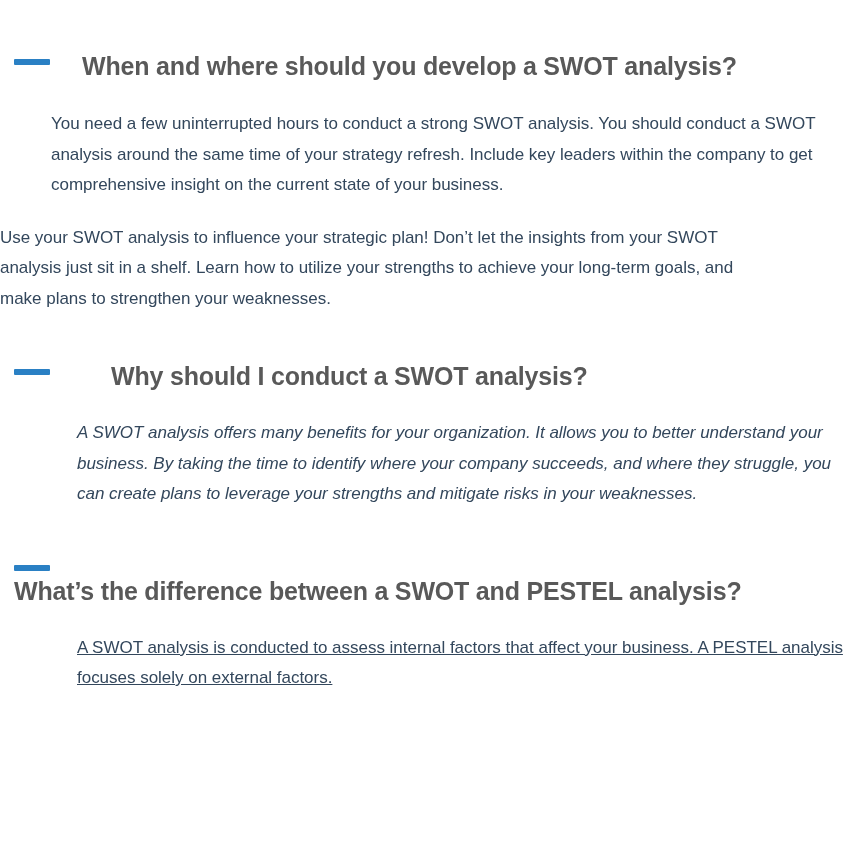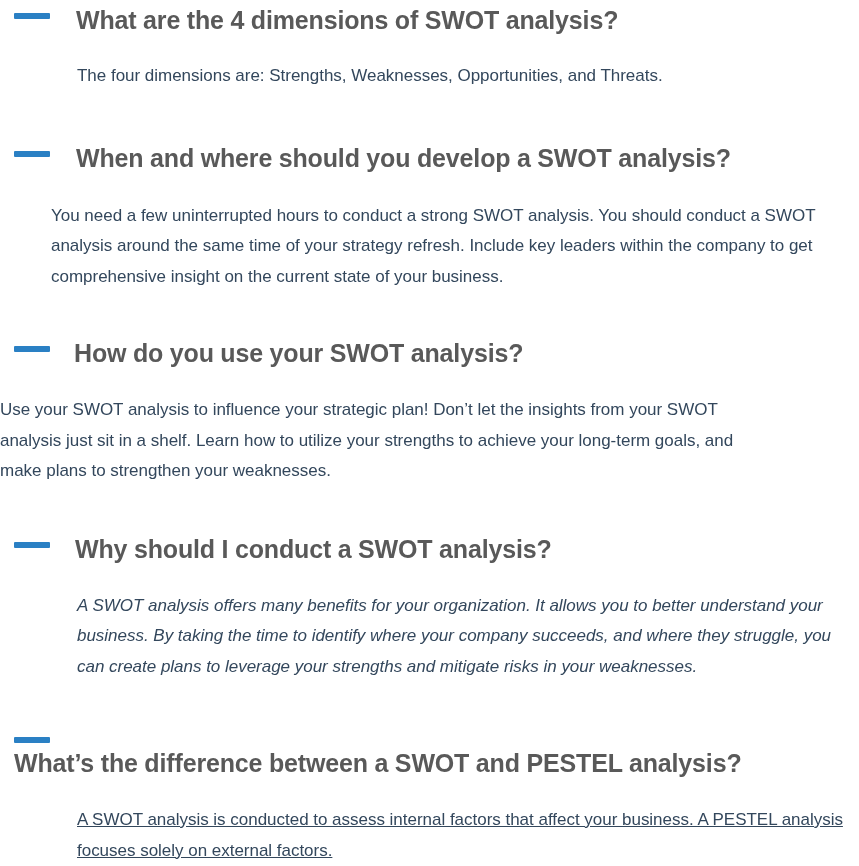--- a/index.html
+++ b/index.html
@@ -69,59 +69,48 @@
   
   .item-0 .faq-header { margin-top: 0px; }
   .item-0 .faq-answer { margin-top: 21px; margin-left: 77px; }
 
   .item-1 .faq-header { margin-top: 46px; }
   .item-1 .faq-answer { margin-top: 23px; margin-left: 51px; }
 
   .item-2 .faq-header { margin-top: 41px; }
   .item-2 .faq-answer { margin-top: 22px; }
 
-  .item-3 .faq-header { margin-top: 42px; }
+  .item-3 .faq-header { margin-top: 42px; gap: 36px; }
   .item-3 .faq-answer { margin-top: 22px; margin-left: 77px; font-style: italic; }
 
   .item-4 .faq-header { margin-top: 42px; flex-direction: column; }
   .item-4 .faq-answer { margin-top: 22px; margin-left: 77px; text-decoration: underline; }
 
   
   .item-0 .faq-question { margin-left: 2px; }
-  .item-1 .faq-question { margin-left: 2px; }
+  .item-1 .faq-question { margin-left: 8px; }
   .item-2 .faq-question { margin-left: 0px; }
   .item-3 .faq-question { margin-left: 1px; }
   .item-4 .faq-question { margin-left: 0px; }
 </style>
 </head>
 <body>
 
 <div class="faq-list">
 
-  <div class="faq-item item-0">
-    <div class="faq-header">
-      <span class="minus-icon"></span>
-      <h3 class="faq-question">What are the 4 dimensions of SWOT analysis?</h3>
-    </div>
-    <p class="faq-answer">The four dimensions are: Strengths, Weaknesses, Opportunities, and Threats.</p>
-  </div>
 
   <div class="faq-item item-1">
     <div class="faq-header">
       <span class="minus-icon"></span>
       <h3 class="faq-question">When and where should you develop a SWOT analysis?</h3>
     </div>
     <p class="faq-answer">You need a few uninterrupted hours to conduct a strong SWOT analysis. You should conduct a SWOT analysis around the same time of your strategy refresh. Include key leaders within the company to get comprehensive insight on the current state of your business.</p>
   </div>
 
   <div class="faq-item item-2">
-    <div class="faq-header">
-      <span class="minus-icon"></span>
-      <h3 class="faq-question">How do you use your SWOT analysis?</h3>
-    </div>
     <p class="faq-answer">Use your SWOT analysis to influence your strategic plan! Don’t let the insights from your SWOT analysis just sit in a shelf. Learn how to utilize your strengths to achieve your long-term goals, and make plans to strengthen your weaknesses.</p>
   </div>
 
   <div class="faq-item item-3">
     <div class="faq-header">
       <span class="minus-icon"></span>
       <h3 class="faq-question">Why should I conduct a SWOT analysis?</h3>
     </div>
     <p class="faq-answer">A SWOT analysis offers many benefits for your organization. It allows you to better understand your business. By taking the time to identify where your company succeeds, and where they struggle, you can create plans to leverage your strengths and mitigate risks in your weaknesses.</p>
   </div>

